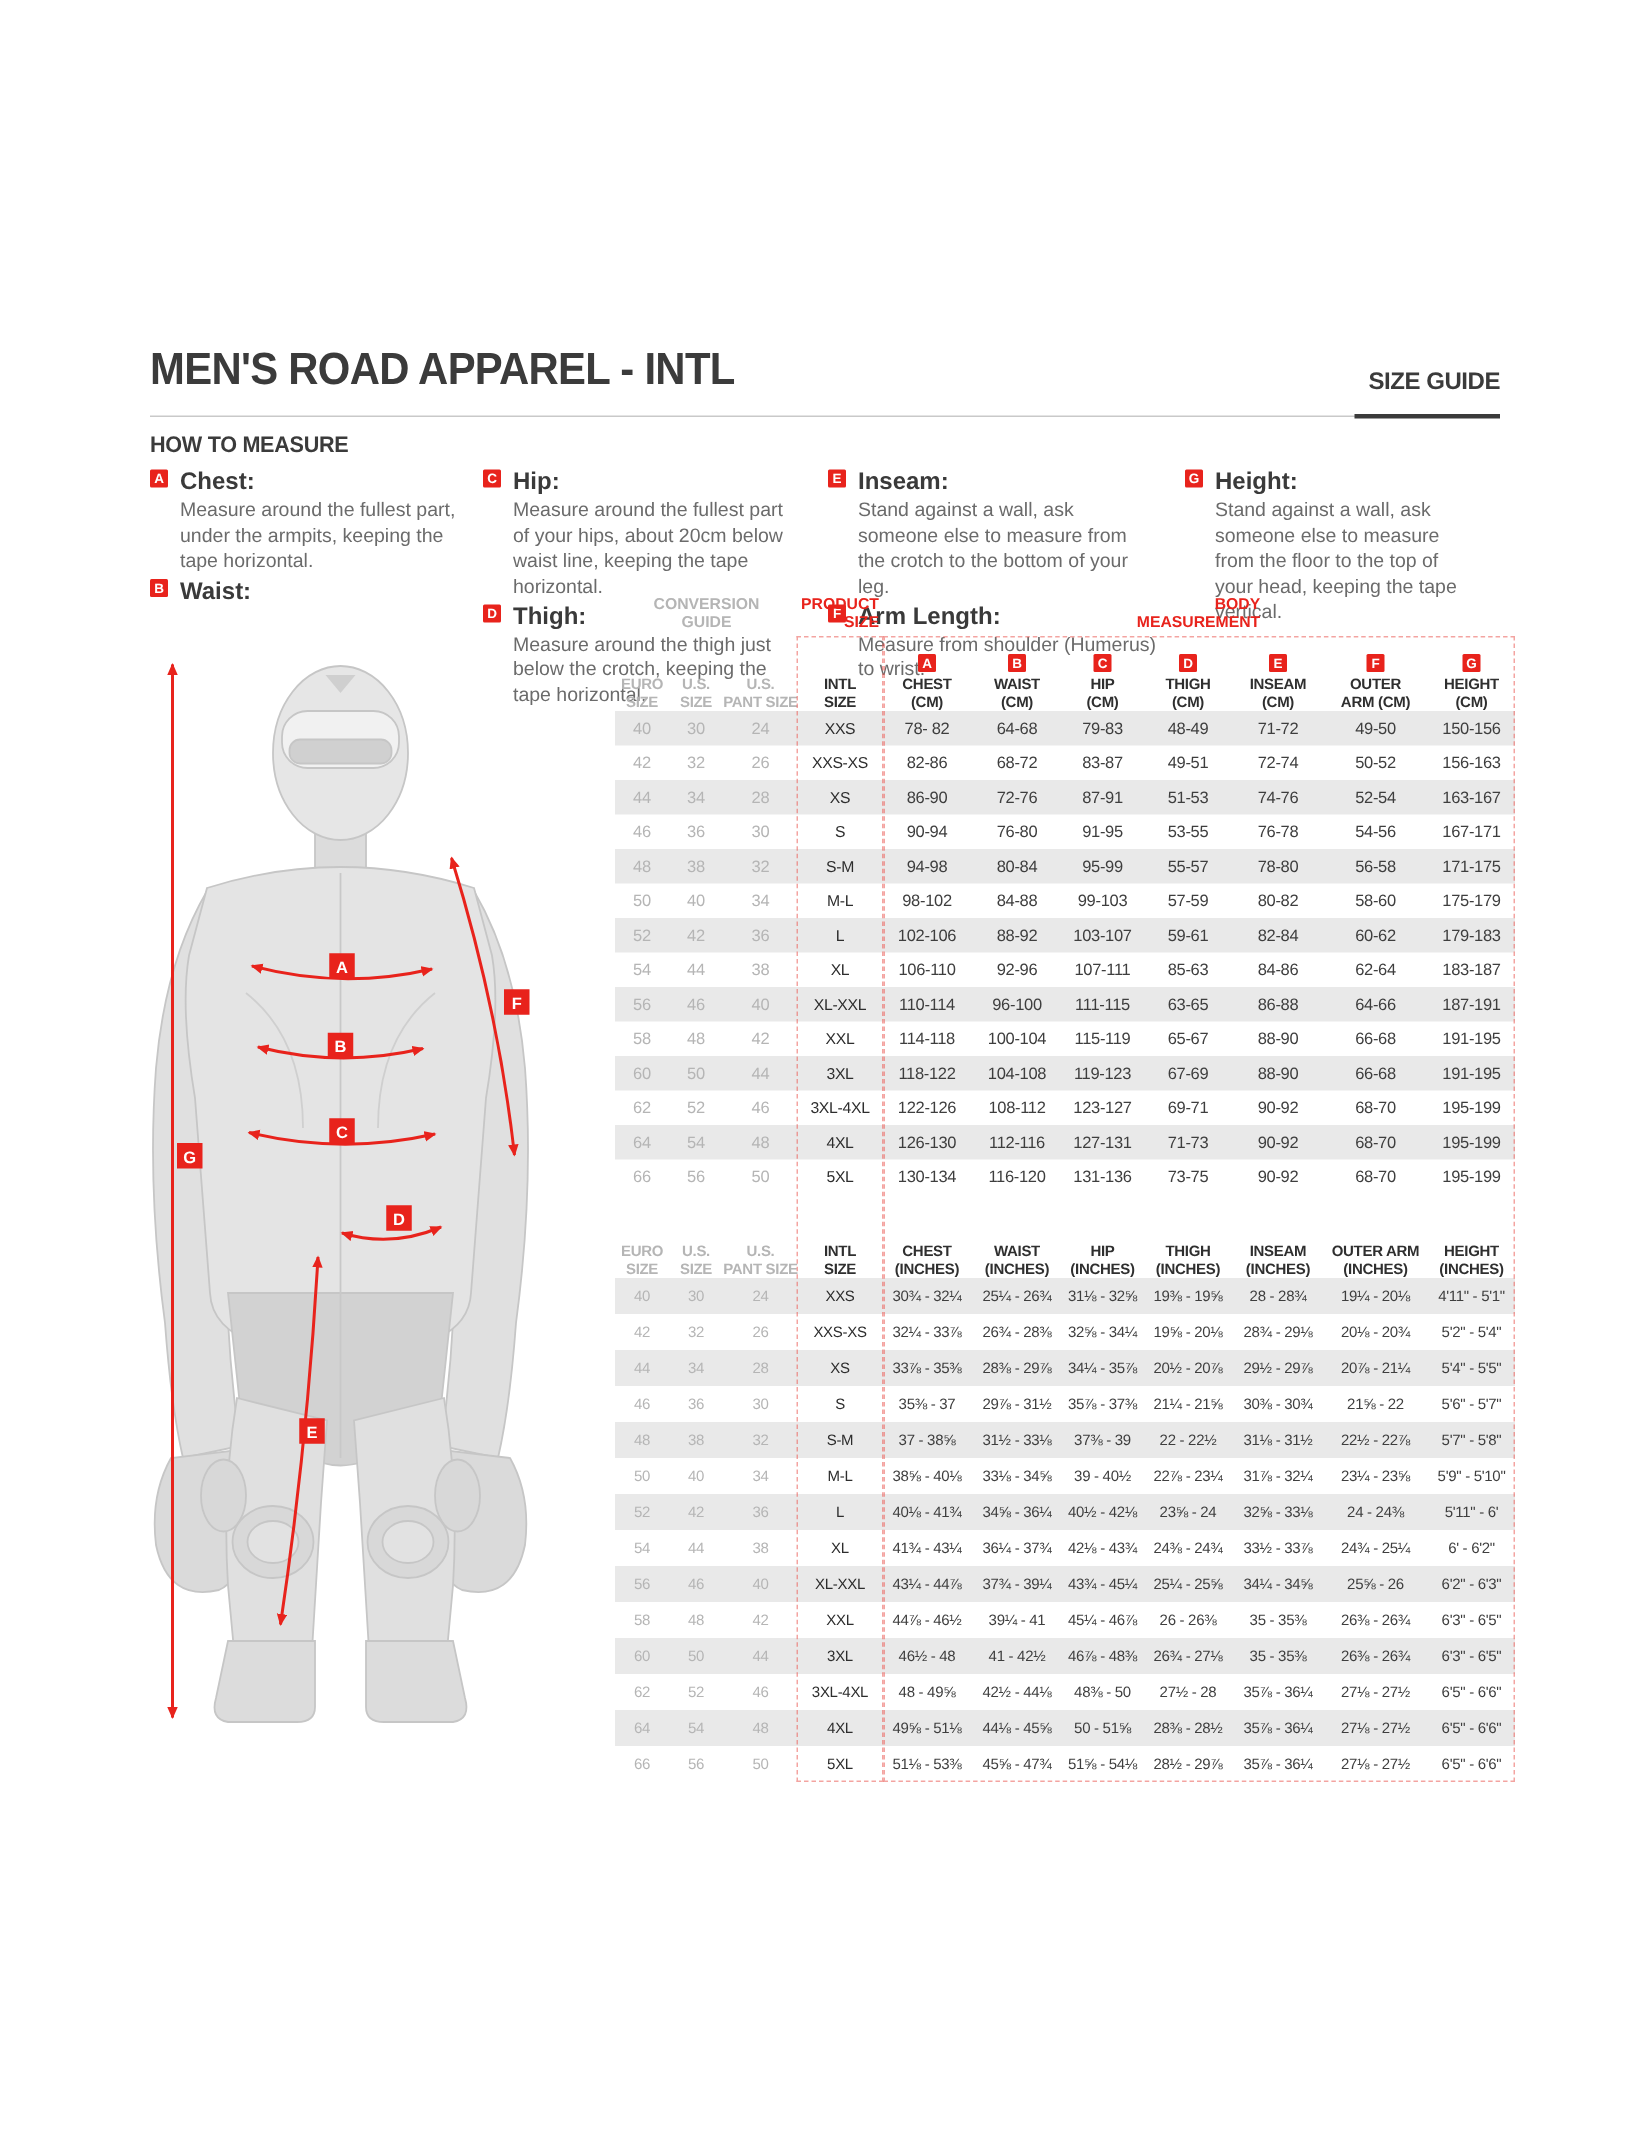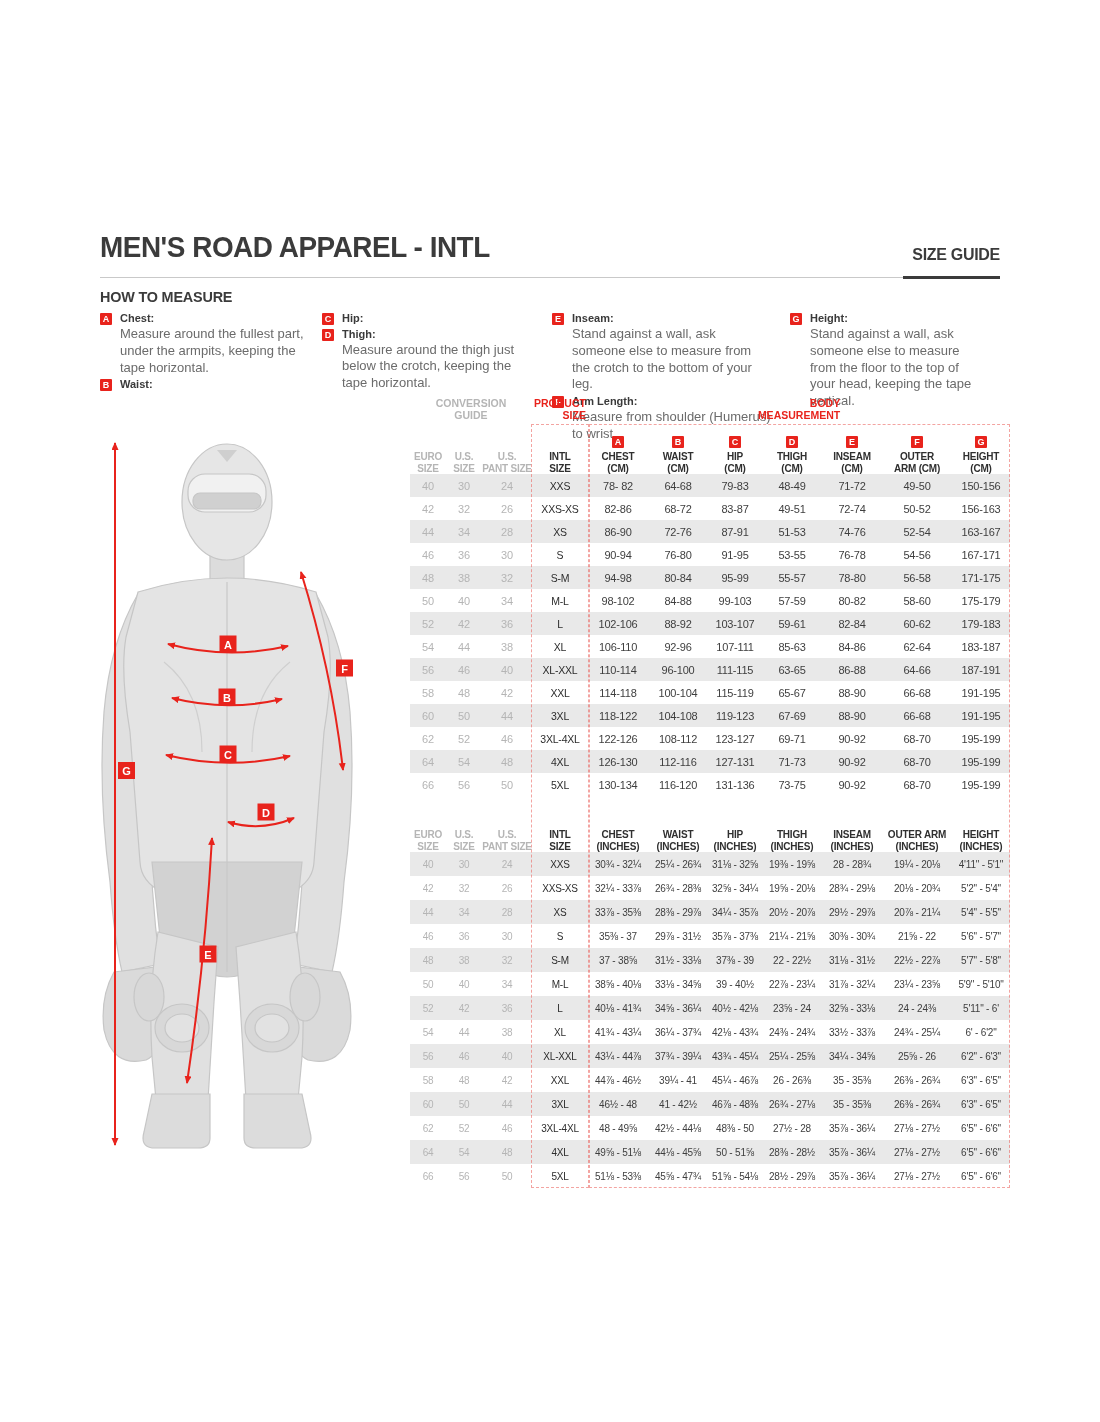--- a/index.html
+++ b/index.html
@@ -18,21 +18,21 @@
   #measure-cols{position:absolute;left:100px;top:312px;width:905px;display:flex;}
   .m-col{box-sizing:border-box;padding-right:18px;}
   .m-col:nth-child(1){width:222px;}
   .m-col:nth-child(2){width:230px;}
   .m-col:nth-child(3){width:238px;}
   .m-col:nth-child(4){width:215px;}
   .m-item{display:grid;grid-template-columns:15px 1fr;column-gap:5px;margin-bottom:2px;}
   .badge{display:inline-block;width:12px;height:12px;background:#e8231c;color:#fff;
     font-size:9px;line-height:12px;font-weight:700;text-align:center;border-radius:1px;}
   .m-item .badge{margin-top:1px;}
-  .m-name{font-size:11px;font-weight:700;color:#3a3a3a;line-height:1.25;}
+  .m-name{font-size:16px;font-weight:700;color:#3a3a3a;line-height:1.25;}
   .m-text{grid-column:2;font-size:13px;color:#6b6b6b;line-height:1.3;}
 
   
   #figure{position:absolute;left:52px;top:432px;width:352px;height:805px;}
 
   
   #table-wrap{position:absolute;left:410px;top:398px;width:600px;}
   table.size-table{border-collapse:collapse;table-layout:fixed;width:600px;}
   table.size-table th,table.size-table td{padding:0;text-align:center;overflow:hidden;}
   .group-row th{height:26px;vertical-align:top;}
@@ -74,20 +74,21 @@
         </div>
         <div class="m-item">
           <span class="badge">B</span>
           <div class="m-name">Waist:</div>
         </div>
       </div>
       <div class="m-col">
         <div class="m-item">
           <span class="badge">C</span>
           <div class="m-name">Hip:</div>
+          <div class="m-text">Measure around the fullest part of your hips, about 20cm below waist line, keeping the tape horizontal.</div>
         </div>
         <div class="m-item">
           <span class="badge">D</span>
           <div class="m-name">Thigh:</div>
           <div class="m-text">Measure around the thigh just below the crotch, keeping the tape horizontal.</div>
         </div>
       </div>
       <div class="m-col">
         <div class="m-item">
           <span class="badge">E</span>

